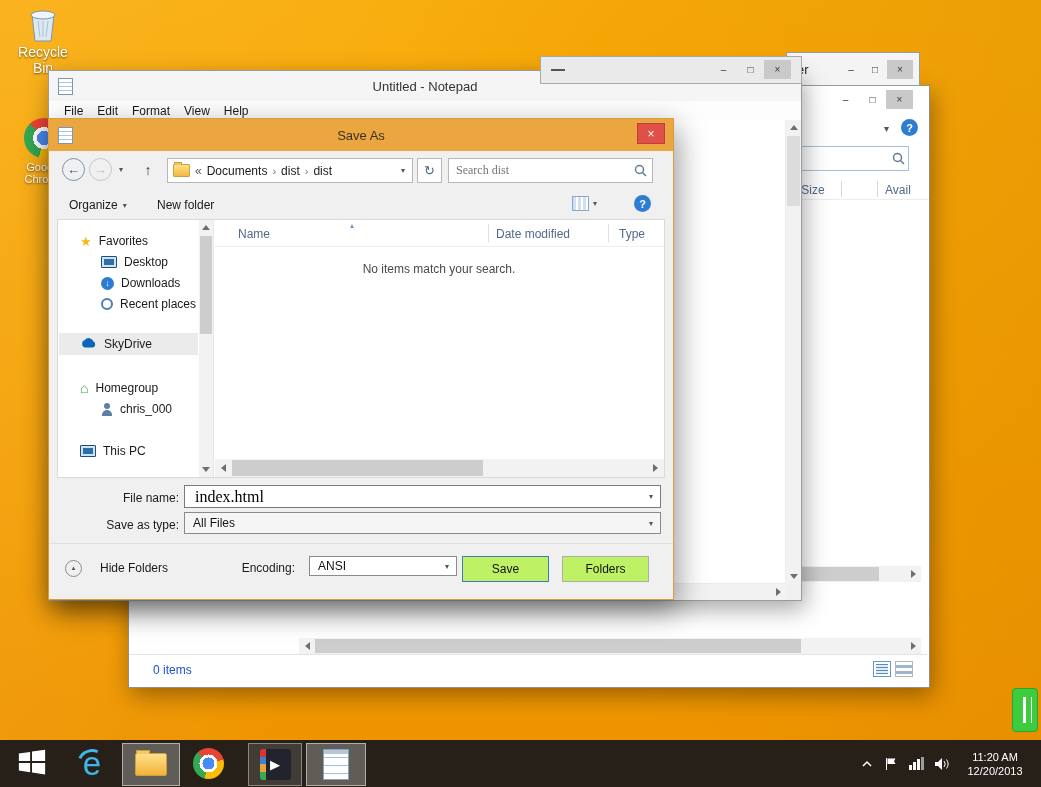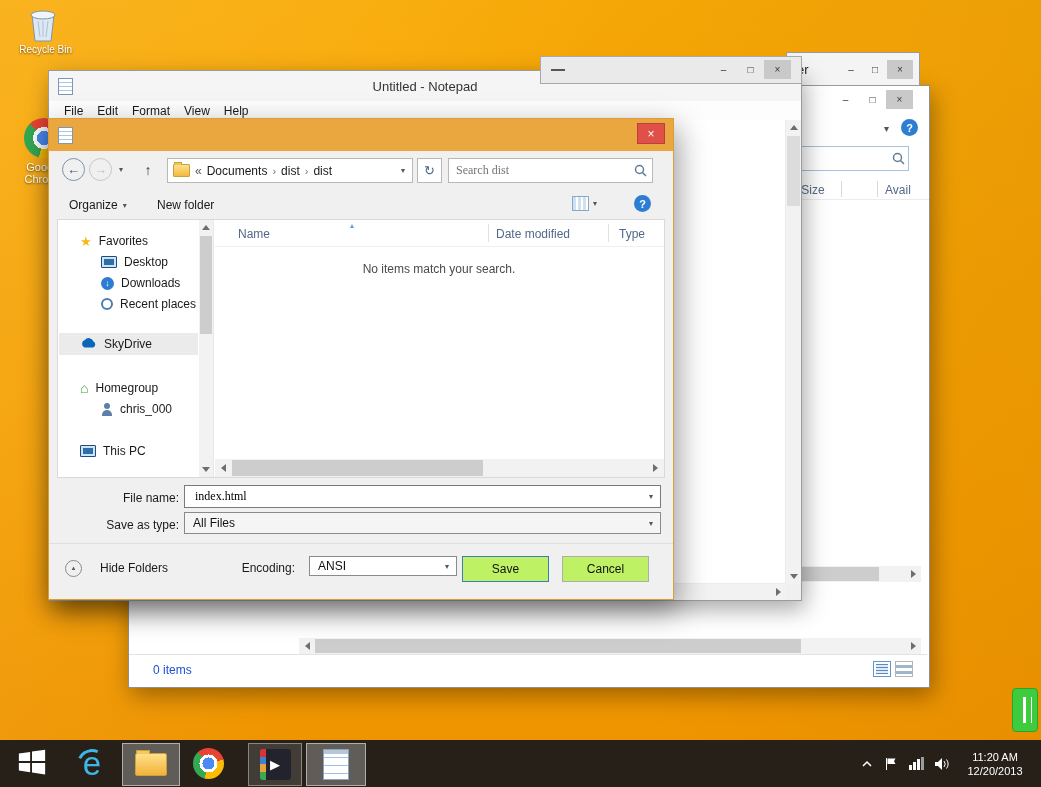--- a/index.html
+++ b/index.html
@@ -53,21 +53,21 @@
 <div id="screen">
 
   <div class="abs" style="left:14px;top:6px;width:58px">
     <div class="flc">
       <svg width="32" height="38" viewBox="0 0 32 38">
         <path d="M5 9 L8 35 H24 L27 9 Z" fill="#dce9f5" stroke="#7f93a6"></path>
         <ellipse cx="16" cy="9" rx="12" ry="4" fill="#eef5fb" stroke="#7f93a6"></ellipse>
         <path d="M11 15 L13 31 M16 15 V31 M21 15 L19 31" stroke="#aebfcf" fill="none"></path>
       </svg>
     </div>
-    <div style="color:#fff;text-align:right;font-size:10px;text-shadow:0 1px 2px rgba(0,0,0,.6)">Recycle Bin</div>
+    <div style="color:#fff;text-align:center;font-size:14px;text-shadow:0 1px 2px rgba(0,0,0,.6)">Recycle Bin</div>
   </div>
 
   <div class="abs" style="left:16px;top:118px;width:56px">
     <div class="flc">
       <div style="width:40px;height:40px;border-radius:50%;
         background:radial-gradient(circle,#4a8af4 0 7px,#fff 7px 11px,rgba(0,0,0,0) 11px),
         conic-gradient(from -45deg,#e94335 0 120deg,#fbbc05 120deg 240deg,#34a853 240deg 360deg)"></div>
     </div>
     <div style="color:#fff;text-align:center;font-size:11px;margin-top:3px;text-shadow:0 1px 2px rgba(0,0,0,.6)">Google Chrome</div>
   </div>
@@ -176,20 +176,21 @@
       <span class="ctrl">–</span>
       <span class="ctrl">□</span>
       <span class="ctrl ctrl-close">×</span>
     </div>
   </div>
 
   <div class="abs" style="left:48px;top:118px;width:624px;height:480px;background:#f0f0f0;border:1px solid #dc9c36;box-sizing:content-box;box-shadow:4px 10px 28px rgba(0,0,0,.4)">
 
     <div class="abs fl" style="left:0;top:0;width:100%;height:32px;background:#eaa63f">
       <span class="mini-np" style="margin-left:9px"></span>
+      <span style="position:absolute;left:0;width:100%;text-align:center;font-size:13px;color:#3c3124">Save As</span>
       <span class="flc" style="position:absolute;right:8px;top:4px;width:28px;height:21px;background:#e05048;border:1px solid #b8423b;color:#fff;font-size:12px;box-sizing:border-box">×</span>
     </div>
 
     <span class="flc" style="position:absolute;left:13px;top:39px;width:23px;height:23px;border:1px solid #7e93a8;border-radius:50%;color:#31506e;font-size:13px;box-sizing:border-box">←</span>
     <span class="flc" style="position:absolute;left:40px;top:39px;width:23px;height:23px;border:1px solid #c6c6c6;border-radius:50%;color:#bdbdbd;font-size:13px;box-sizing:border-box">→</span>
     <span class="abs caret" style="left:70px;top:46px">▾</span>
     <span class="flc" style="position:absolute;left:88px;top:40px;width:22px;height:22px;color:#3a3a3a;font-size:14px">↑</span>
 
     <div class="abs fl" style="left:118px;top:39px;width:246px;height:25px;background:#fff;border:1px solid #b8b8b8;box-sizing:border-box;gap:5px;padding-left:5px">
       <span class="i-folder"></span>
@@ -293,42 +294,42 @@
           </div>
         <div class="thumb" style="left:17px;top:1px;width:251px;height:16px"></div>
         <div class="sbtn" style="right:0;top:0;width:17px;height:18px">
             <span class="tr"></span>
           </div>
       </div>
     </div>
 
     <span class="abs" style="left:28px;top:372px;width:102px;text-align:right">File name:</span>
     <div class="combo" style="left:135px;top:366px;width:477px;height:23px;border-color:#7a7a7a">
-      <input style="border: none; outline: none; flex: 1 1 0%; min-width: 0px; font-size: 12px; background: transparent;" value="index.html">
+      <input style="border: none; outline: none; flex: 1 1 0%; min-width: 0px; font-size: 16px; background: transparent;" value="index.html">
       <span class="cc caret">▾</span>
     </div>
 
     <span class="abs" style="left:28px;top:399px;width:102px;text-align:right">Save as type:</span>
     <div class="combo" style="left:135px;top:393px;width:477px;height:22px;background:#f5f5f5">
       <span>All Files</span>
       <span class="cc caret">▾</span>
     </div>
 
     <div class="abs" style="left:0;top:424px;width:100%;height:56px;border-top:1px solid #dfdfdf">
       <div class="abs fl" style="left:16px;top:12px;height:24px;gap:18px">
         <span class="flc" style="width:17px;height:17px;border:1px solid #8a8a8a;border-radius:50%;font-size:7px;color:#555;box-sizing:border-box">▴</span>
         <span>Hide Folders</span>
       </div>
       <span class="abs" style="left:186px;top:17px;width:60px;text-align:right">Encoding:</span>
       <div class="combo" style="left:260px;top:12px;width:148px;height:20px">
         <span>ANSI</span>
         <span class="cc caret">▾</span>
       </div>
       <div class="abs btn btn-default" style="left:413px;top:12px;width:85px;height:24px">Save</div>
-      <div class="abs btn" style="left:513px;top:12px;width:85px;height:24px">Cancel</div>
+      <div class="abs btn" style="left:513px;top:12px;width:85px;height:24px">Folders</div>
     </div>
   </div>
 
   <div class="abs" style="left:1012px;top:688px;width:26px;height:44px;background:#3ecb3e;border:1px solid #2aa52a;border-radius:4px;box-sizing:border-box;
     background-image:repeating-linear-gradient(90deg,rgba(0,0,0,0) 0 5px,#fff 5px 8px);background-size:14px 26px;background-position:5px 8px;background-repeat:no-repeat"></div>
 
   <div class="abs" style="left:0;top:740px;width:1041px;height:47px;background:#262019">
     <div class="tb-item" style="left:0;width:64px;top:0;height:47px">
       <span>
         <svg width="30" height="30" viewBox="0 0 32 32">

